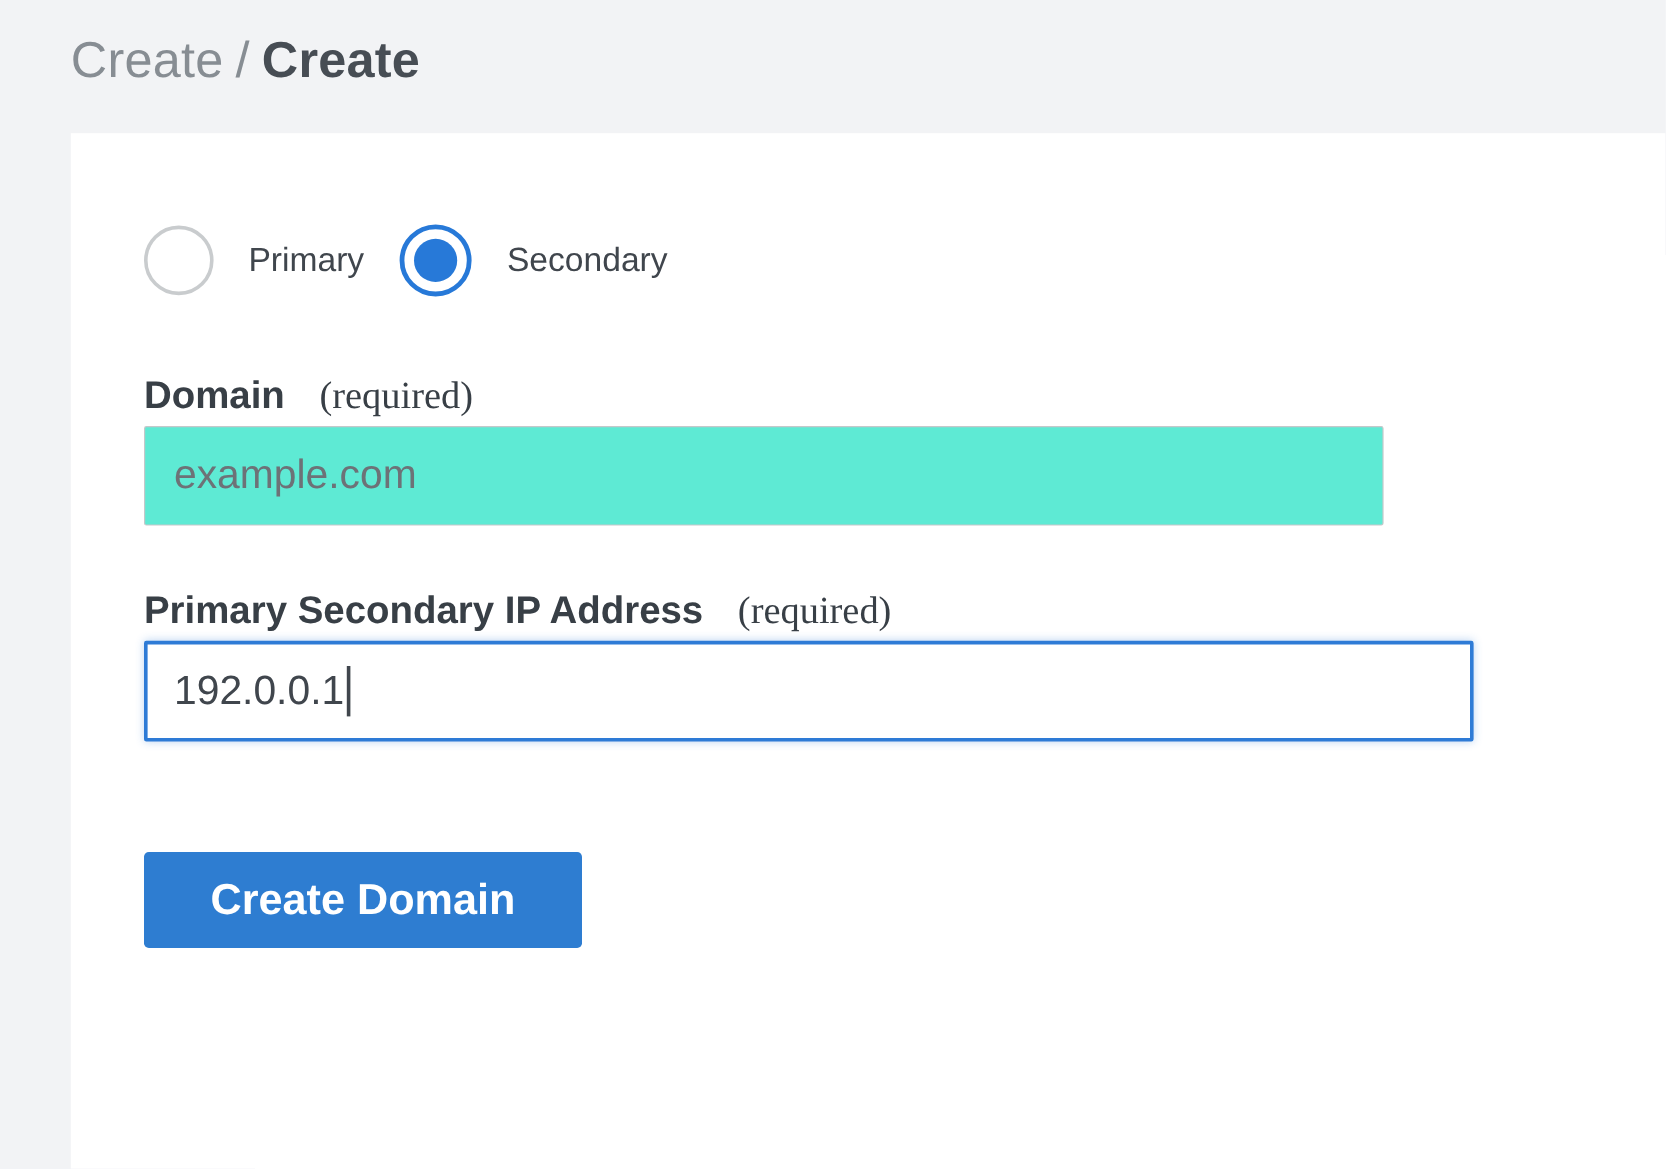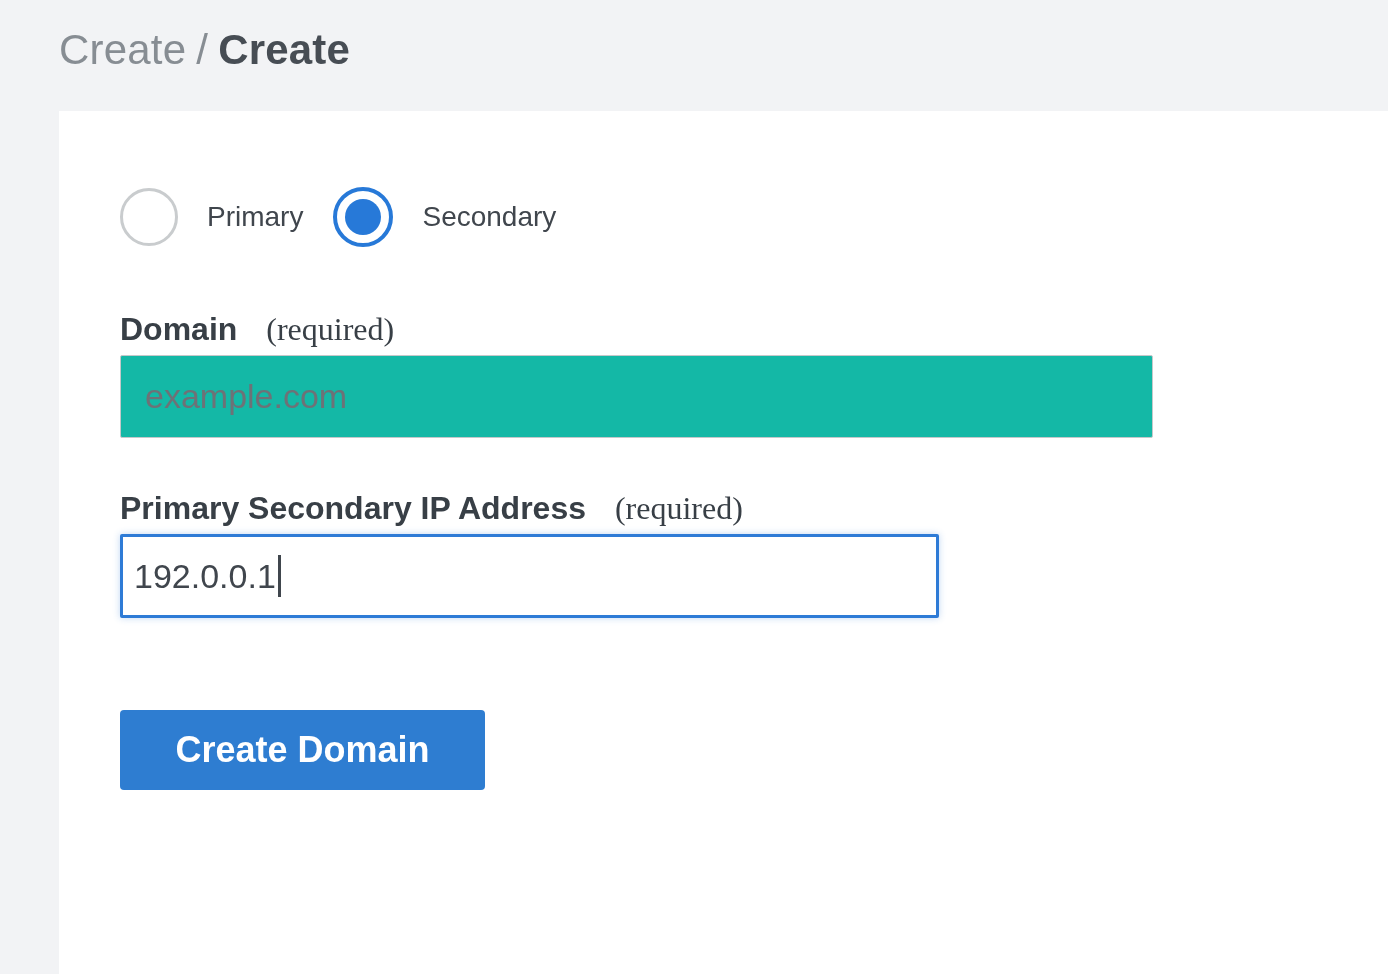--- a/index.html
+++ b/index.html
@@ -60,36 +60,36 @@
     margin-bottom: 8px;
   }
   .field-label .lbl-strong { font-weight: bold; }
   .field-label .lbl-req { font-weight: normal; margin-left: 20px; font-family: Liberation Serif, serif; }
 
   .text-input {
     display: block;
     width: 1033px; height: 83px;
     border: 1px solid #c5c8ca;
     border-radius: 2px;
-    background: #14b8a6;
+    background: #5eead4;
     font-family: "Liberation Sans", sans-serif;
     font-size: 34px;
     color: #40464d;
     padding: 4px 24px;
     outline: none;
   }
   .text-input::placeholder { color: #6d7277; opacity: 1; }
 
   .textbox-focused {
-    width: 819px; height: 84px;
+    width: 1108px; height: 84px;
     border: 3px solid #2e7bd6;
     border-radius: 2px;
     background: #fff;
     display: flex; align-items: center;
-    padding: 0 11px;
+    padding: 0 22px;
     font-size: 34px;
     color: #40464d;
     box-shadow: 0 0 7px rgba(46, 123, 214, 0.30);
     cursor: text;
   }
   .caret {
     display: inline-block;
     width: 3px; height: 42px;
     background: #40464d;
     margin-left: 2px;

